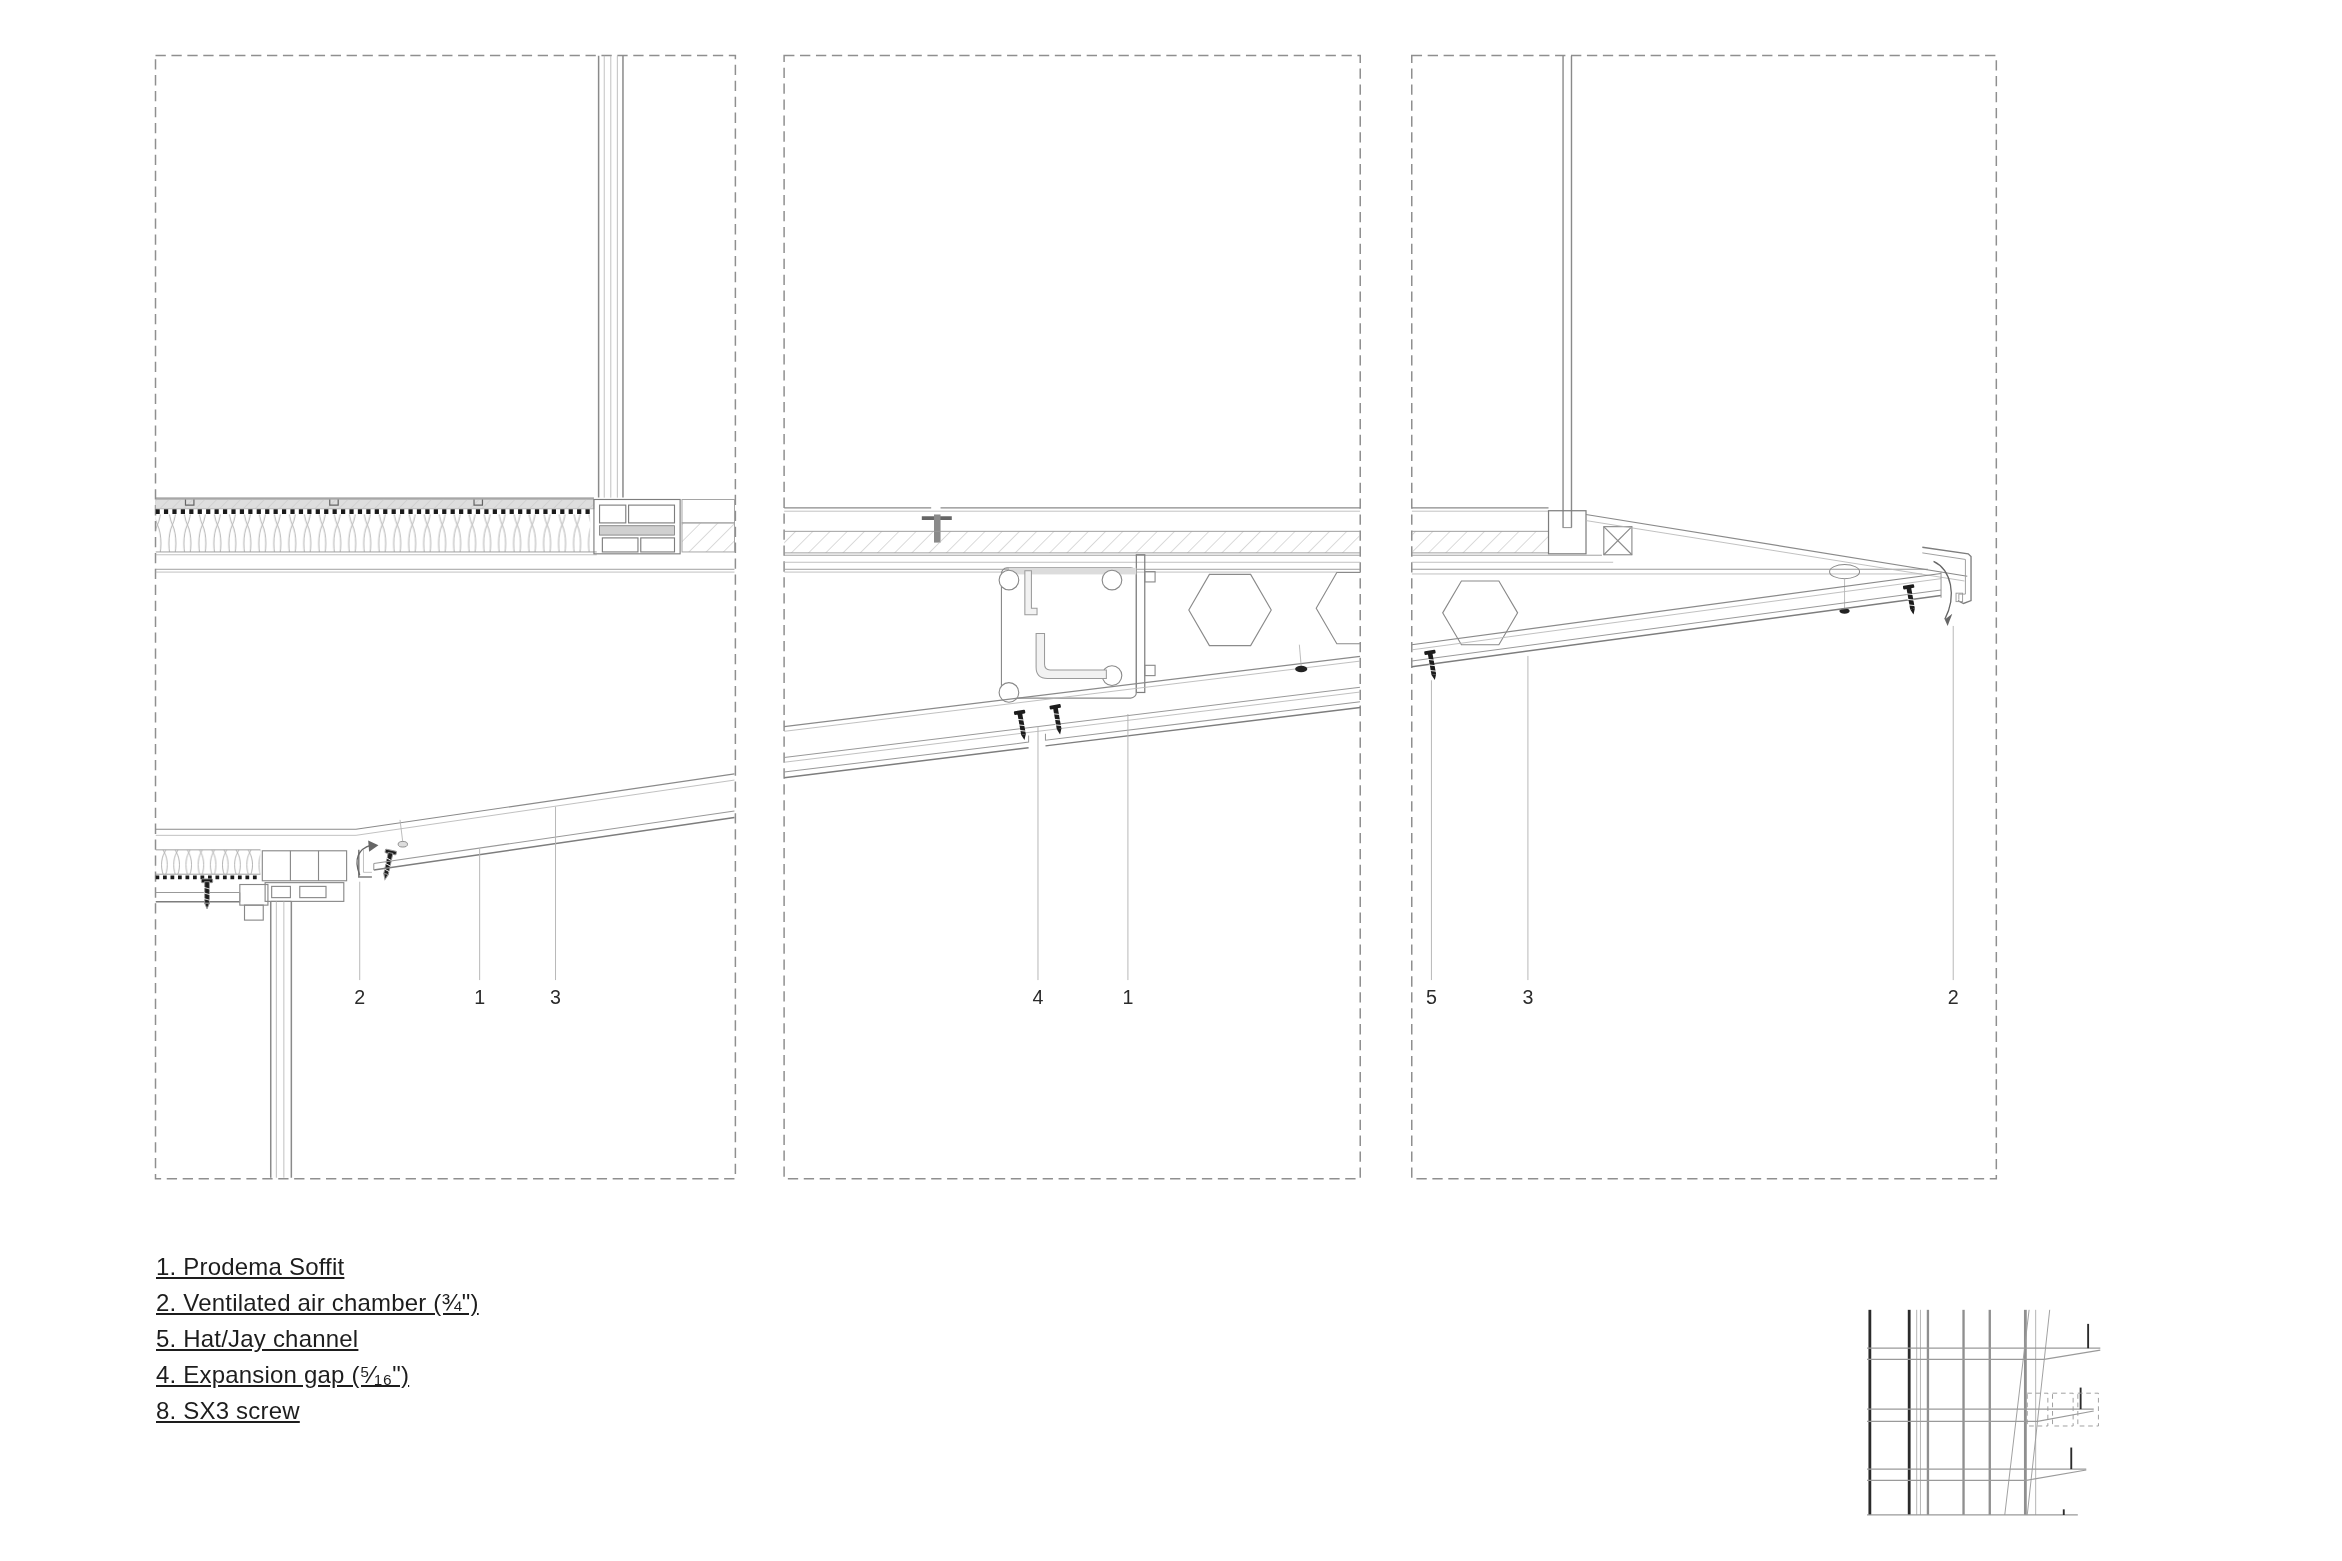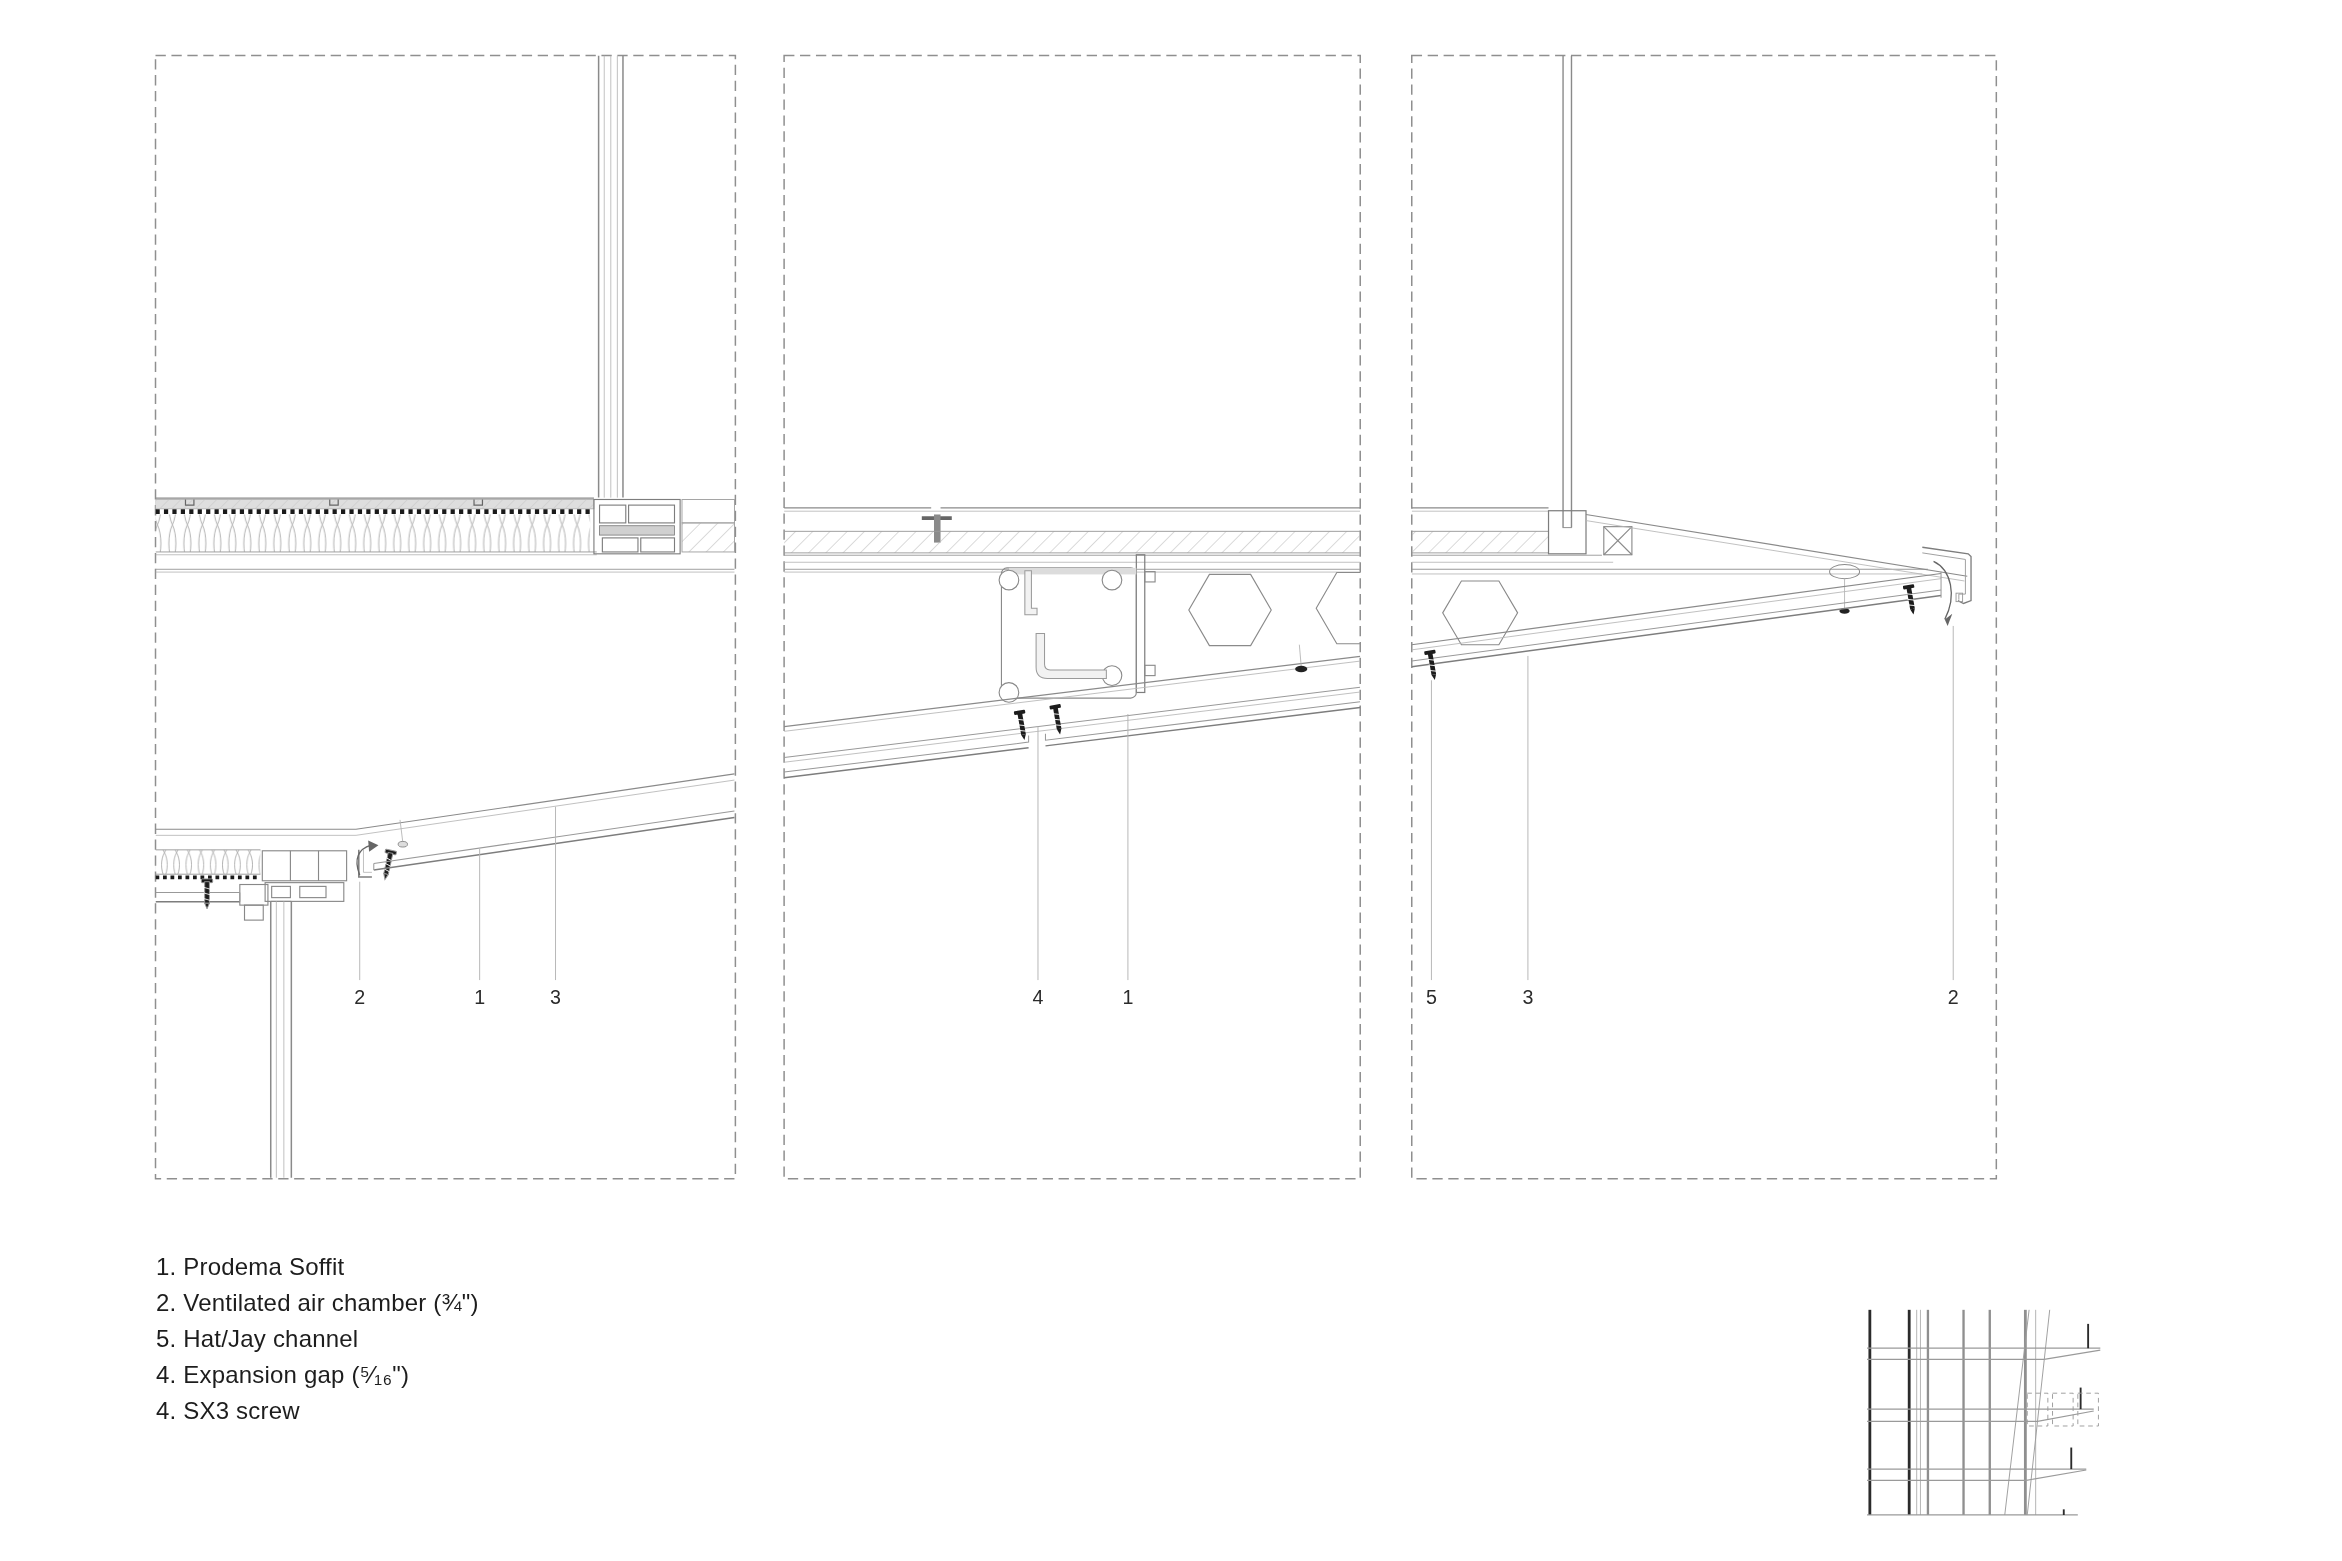--- a/index.html
+++ b/index.html
@@ -1,21 +1,21 @@
 <!DOCTYPE html>
 <html style="font-size:15px"><head>
 <meta charset="utf-8">
 <style>
   html,body{margin:0;padding:0;background:#ffffff;}
   .sheet{position:relative;width:2342px;height:1562px;background:#ffffff;overflow:hidden;
          font-family:"Liberation Sans", sans-serif;}
   .sheet svg{position:absolute;left:0;top:0;}
   .legend{position:absolute;left:156px;top:1249px;color:#1d1d1d;font-size:24px;line-height:36px;
           letter-spacing:0.2px;}
-  .legend div{white-space:pre;}
+  .legend div{white-space:pre;text-decoration:underline;}
   .callout{font-size:21px;fill:#2b2b2b;}
   text{font-family:"Liberation Sans", sans-serif;}
 </style>
 </head>
 <body>
 
 <div class="sheet">
 <svg width="2342" height="1562" viewBox="0 0 2500 1667">
   <defs>
     <pattern id="hatch" width="13" height="13" patternUnits="userSpaceOnUse" patternTransform="rotate(45)">
@@ -321,16 +321,16 @@
       <rect x="2218" y="1487" width="22" height="35"></rect>
     </g>
   </g>
 </svg>
 
   <div class="legend">
     <div>1. Prodema Soffit</div>
     <div>2. Ventilated air chamber (¾")</div>
     <div>5. Hat/Jay channel</div>
     <div>4. Expansion gap (⁵⁄₁₆")</div>
-    <div>4. SX3 screw</div>
+    <div>8. SX3 screw</div>
   </div>
 </div>
 
 
 </body></html>

